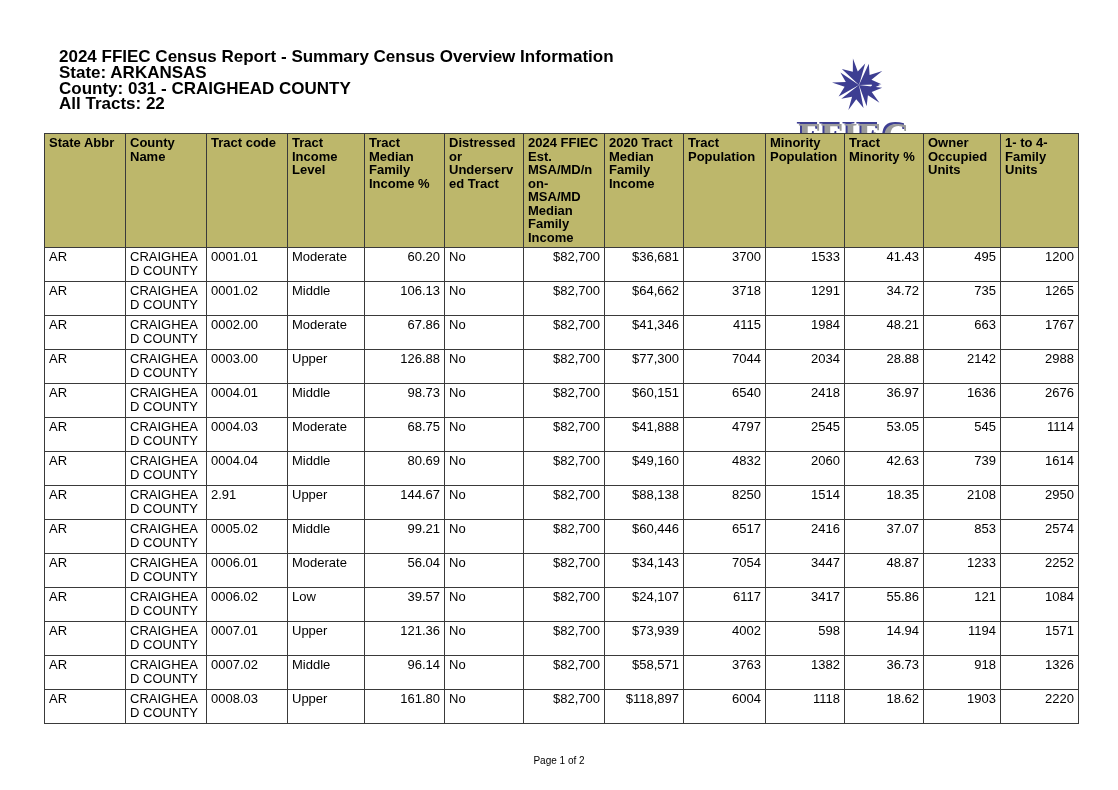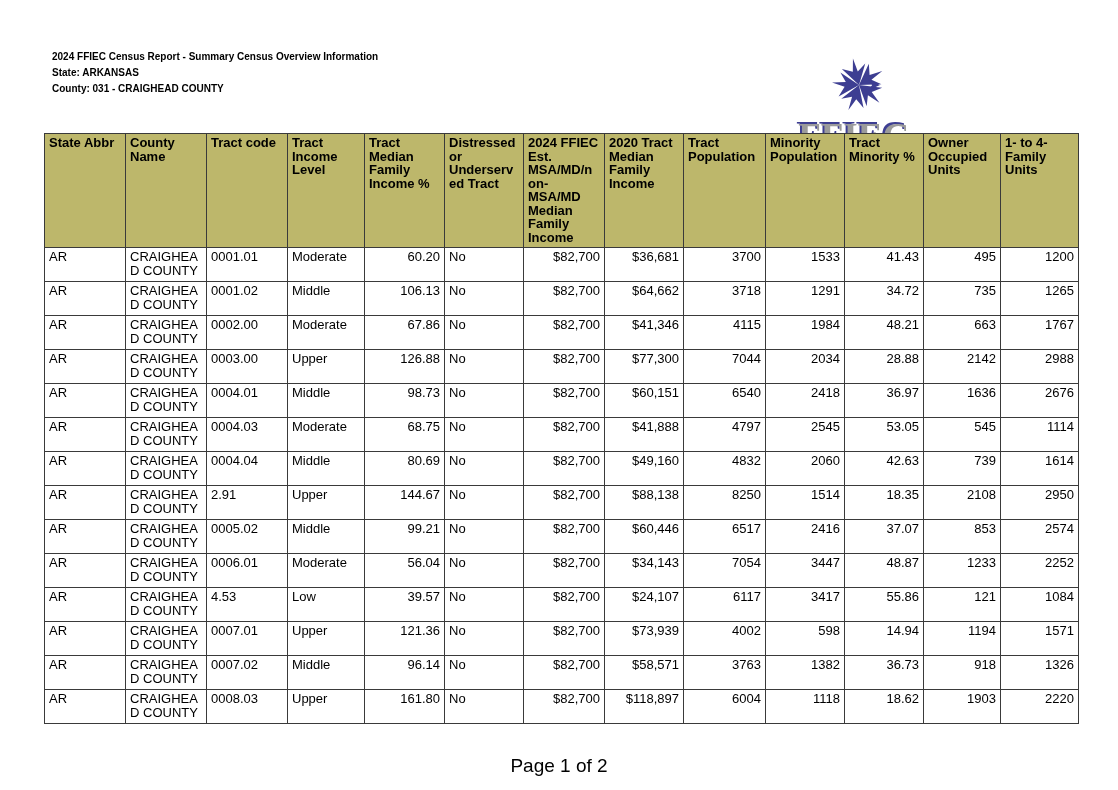--- a/index.html
+++ b/index.html
@@ -12,22 +12,22 @@
   .page {
     position: relative;
     width: 1118px; height: 790px;
     background: #ffffff;
     overflow: hidden;
   }
 
   
   .report-header {
     position: absolute;
-    left: 52px; top: 49px;
-    font-size: 10px;
+    left: 59px; top: 49px;
+    font-size: 17px;
     font-weight: bold;
     line-height: 15.8px;
     white-space: nowrap;
   }
 
   
   .logo {
     position: absolute;
     left: 793px; top: 52px;
     display: flex;
@@ -81,33 +81,34 @@
   }
   .census-table td { height: 34px; background: #ffffff; }
   .census-table td.num { text-align: right; }
 
   
   .page-footer {
     position: absolute;
     left: 0; top: 755px;
     width: 100%;
     text-align: center;
-    font-size: 19px;
+    font-size: 10px;
     color: #000000;
   }
 </style>
 </head>
 <body>
 
 <div class="page">
 
   <div class="report-header">
     <div>2024 FFIEC Census Report - Summary Census Overview Information</div>
     <div>State: ARKANSAS</div>
     <div>County: 031 - CRAIGHEAD COUNTY</div>
+    <div>All Tracts: 22</div>
   </div>
 
   <div class="logo">
     <svg class="logo-star" viewBox="0 0 110 110" xmlns="http://www.w3.org/2000/svg" aria-hidden="true">
       <defs>
         <path id="blade" d="M55,55 L24,34 L33,50 L10,51 L31,58 L21,74 Z"></path>
       </defs>
       <g fill="#3d3e92">
         <use href="#blade"></use>
         <use href="#blade" transform="rotate(72 55 55)"></use>
@@ -304,21 +305,21 @@
           <td class="num">$34,143</td>
           <td class="num">7054</td>
           <td class="num">3447</td>
           <td class="num">48.87</td>
           <td class="num">1233</td>
           <td class="num">2252</td>
         </tr>
         <tr>
           <td>AR</td>
           <td>CRAIGHEAD COUNTY</td>
-          <td>4.53</td>
+          <td>0006.02</td>
           <td>Low</td>
           <td class="num">39.57</td>
           <td>No</td>
           <td class="num">$82,700</td>
           <td class="num">$24,107</td>
           <td class="num">6117</td>
           <td class="num">3417</td>
           <td class="num">55.86</td>
           <td class="num">121</td>
           <td class="num">1084</td>

